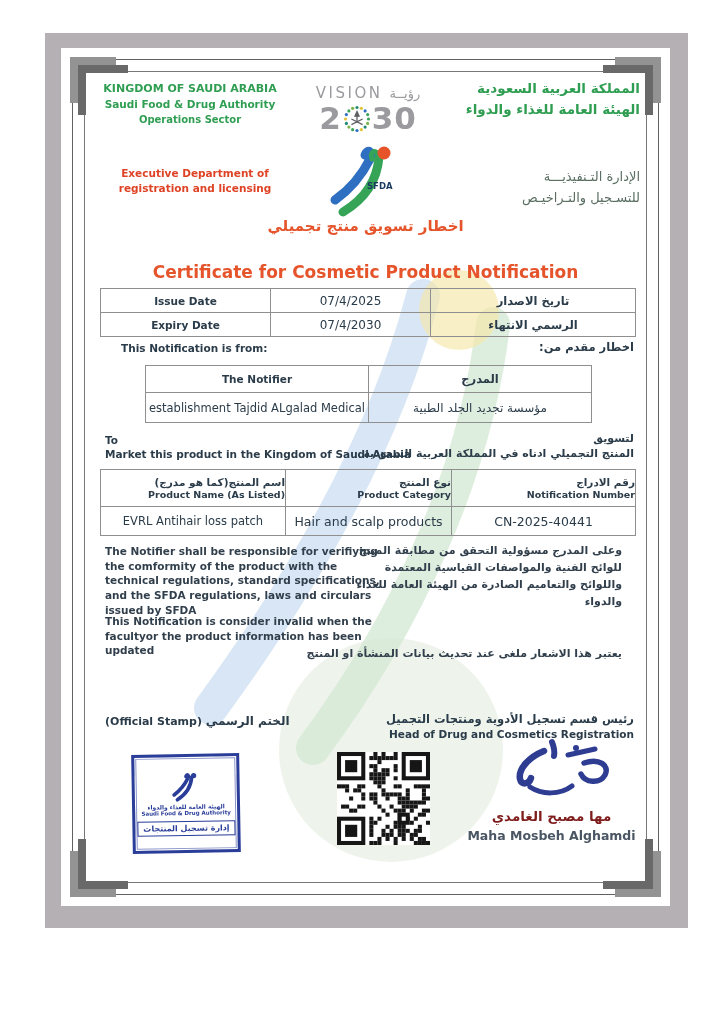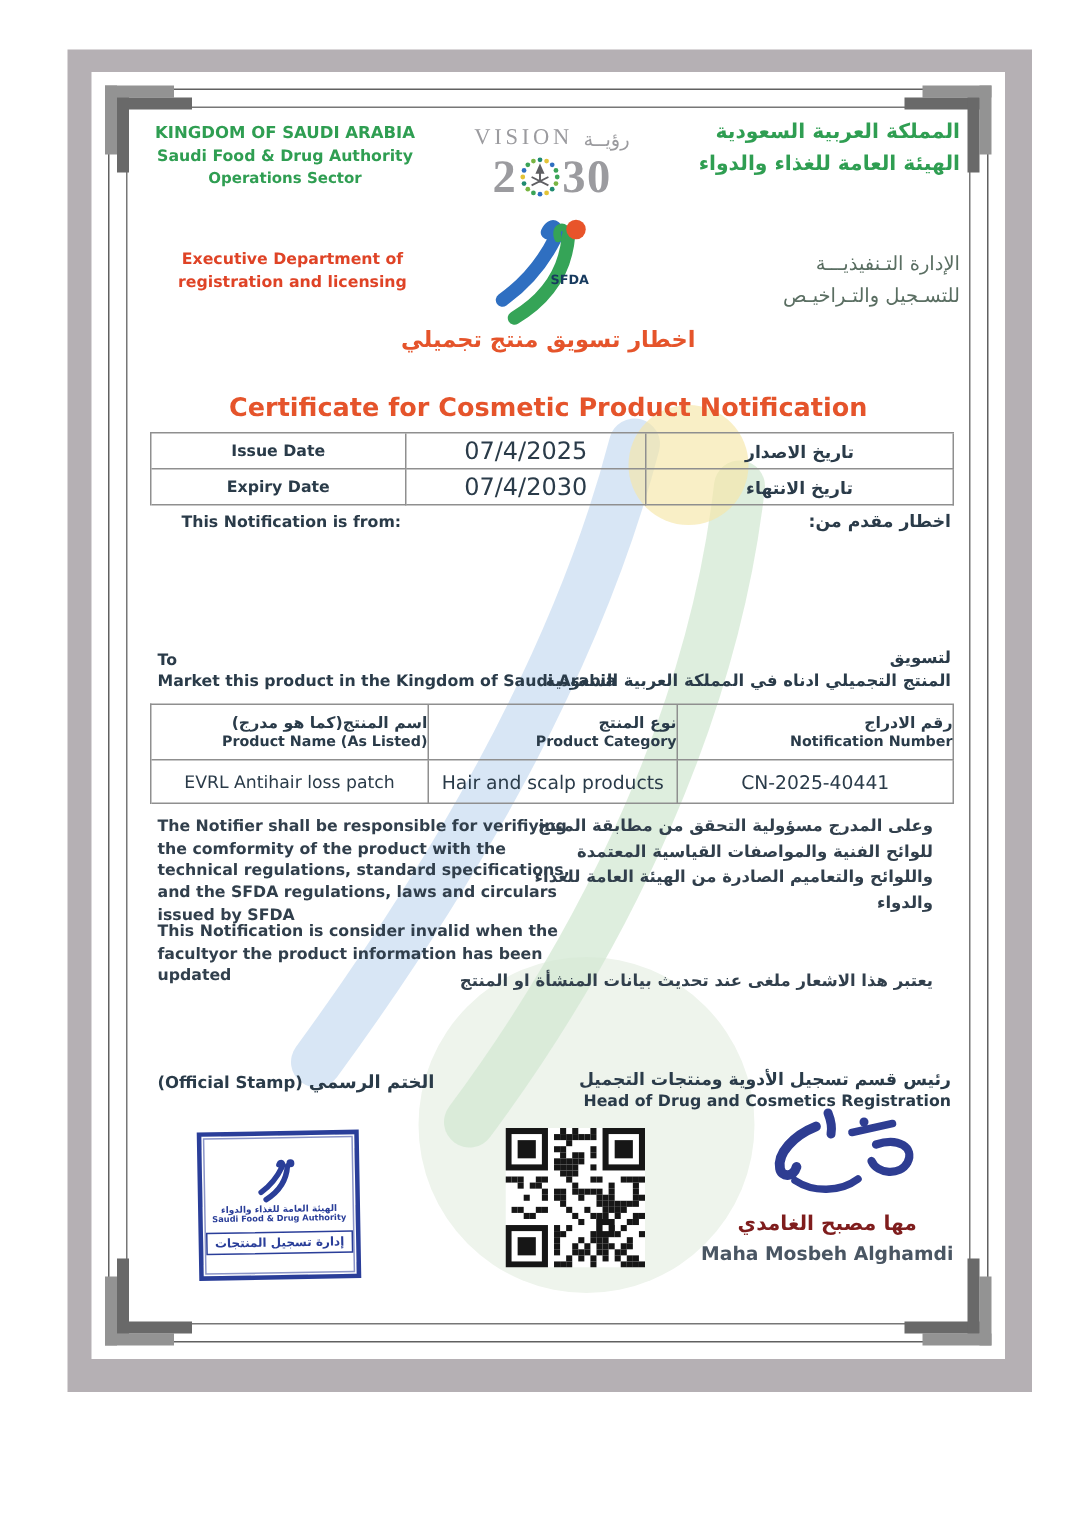--- a/index.html
+++ b/index.html
@@ -27,39 +27,39 @@
   .bl{border-left:8px solid var(--framedark);border-bottom:8px solid var(--framedark);}
   .brc{border-right:8px solid var(--framedark);border-bottom:8px solid var(--framedark);}
   .tl.br-d{left:17px;top:17px;} .tl.br-l{left:9px;top:9px;}
   .tr.br-d{right:17px;top:17px;left:auto;} .tr.br-l{right:9px;top:9px;left:auto;}
   .bl.br-d{left:17px;bottom:17px;top:auto;} .bl.br-l{left:9px;bottom:9px;top:auto;}
   .brc.br-d{right:17px;bottom:17px;left:auto;top:auto;} .brc.br-l{right:9px;bottom:9px;left:auto;top:auto;}
   
   .auth-en{left:40px;top:34px;width:178px;text-align:center;color:var(--green);font-weight:bold;}
   .auth-en .l1{font-size:11px;} .auth-en .l2{font-size:10.5px;margin-top:3px;} .auth-en .l3{font-size:10px;margin-top:4px;}
   .auth-ar{right:30px;top:30px;text-align:right;color:var(--green);font-weight:bold;font-size:13.5px;line-height:1.55;direction:rtl;}
-  .vision{left:237px;top:36px;width:140px;text-align:center;color:var(--visiongray);font-family:Liberation Serif, serif;}
+  .vision{left:237px;top:36px;width:140px;text-align:center;color:var(--visiongray);}
   .vision-row1{display:flex;justify-content:center;align-items:center;gap:7px;}
   .vision-en{font-size:15px;letter-spacing:2.5px;font-weight:500;}
   .vision-ar{font-size:13px;direction:rtl;}
   .vision-row2{display:flex;justify-content:center;align-items:center;margin-top:1px;font-size:31px;font-weight:bold;letter-spacing:1px;line-height:1;}
   .dept-en{left:55px;top:118px;width:158px;text-align:center;color:var(--red);font-weight:bold;font-size:10.5px;line-height:1.45;}
   .dept-ar{right:30px;top:119px;text-align:right;color:var(--deptargreen);font-size:13px;line-height:1.6;direction:rtl;}
   .sfda-logo{left:264px;top:96px;}
   
   .title-ar{left:0;top:169px;width:100%;text-align:center;color:var(--orange);font-weight:bold;font-size:15px;direction:rtl;}
   .title-en{left:0;top:198px;width:100%;text-align:center;color:var(--orange);font-weight:bold;font-size:17px;margin-top:16px;}
   
   .tbl{border-top:1px solid var(--bordergray);border-left:1px solid var(--bordergray);}
   .trow{display:flex;}
   .tcell{border-right:1px solid var(--bordergray);border-bottom:1px solid var(--bordergray);box-sizing:border-box;display:flex;flex-direction:column;align-items:center;justify-content:center;text-align:center;}
   .dates{left:39px;top:240px;width:535px;}
   .dates .tcell{height:24px;}
   .c-en{width:170px;font-weight:bold;font-size:10.5px;}
-  .c-val{width:160px;font-size:16px;}
+  .c-val{width:160px;font-size:12px;}
   .c-ar{width:205px;font-weight:bold;font-size:11.5px;direction:rtl;}
   .fromline-en{left:60px;top:294px;font-weight:bold;font-size:10.5px;}
   .fromline-ar{right:36px;top:292px;font-weight:bold;font-size:11.5px;direction:rtl;}
   .notif{left:84px;top:317px;width:446px;}
   .notif .tcell{width:223px;}
   .notif .hrow .tcell{height:27px;}
   .notif .vrow .tcell{height:30px;}
   .notif .h-en{font-weight:bold;font-size:10.5px;}
   .notif .h-ar{font-weight:bold;font-size:11.5px;direction:rtl;}
   .notif .v-en{font-size:11.5px;}
@@ -186,27 +186,37 @@
 
   <div class="tbl dates">
     <div class="trow">
       <div class="tcell c-en">Issue Date</div>
       <div class="tcell c-val">07/4/2025</div>
       <div class="tcell c-ar">تاريخ الاصدار</div>
     </div>
     <div class="trow">
       <div class="tcell c-en">Expiry Date</div>
       <div class="tcell c-val">07/4/2030</div>
-      <div class="tcell c-ar">تاريخ الانتهاء</div>
+      <div class="tcell c-ar">الرسمي الانتهاء</div>
     </div>
   </div>
 
   <div class="fromline-en">This Notification is from:</div>
   <div class="fromline-ar">اخطار مقدم من:</div>
 
+  <div class="tbl notif">
+    <div class="trow hrow">
+      <div class="tcell h-en">The Notifier</div>
+      <div class="tcell h-ar">المدرج</div>
+    </div>
+    <div class="trow vrow">
+      <div class="tcell v-en">establishment Tajdid ALgalad Medical</div>
+      <div class="tcell v-ar">مؤسسة تجديد الجلد الطبية</div>
+    </div>
+  </div>
 
   <div class="market-en">
     <div>To</div>
     <div>Market this product in the Kingdom of Saudi Arabia</div>
   </div>
   <div class="market-ar">
     <div>لتسويق</div>
     <div>المنتج التجميلي ادناه في المملكة العربية السعودية</div>
   </div>
 

